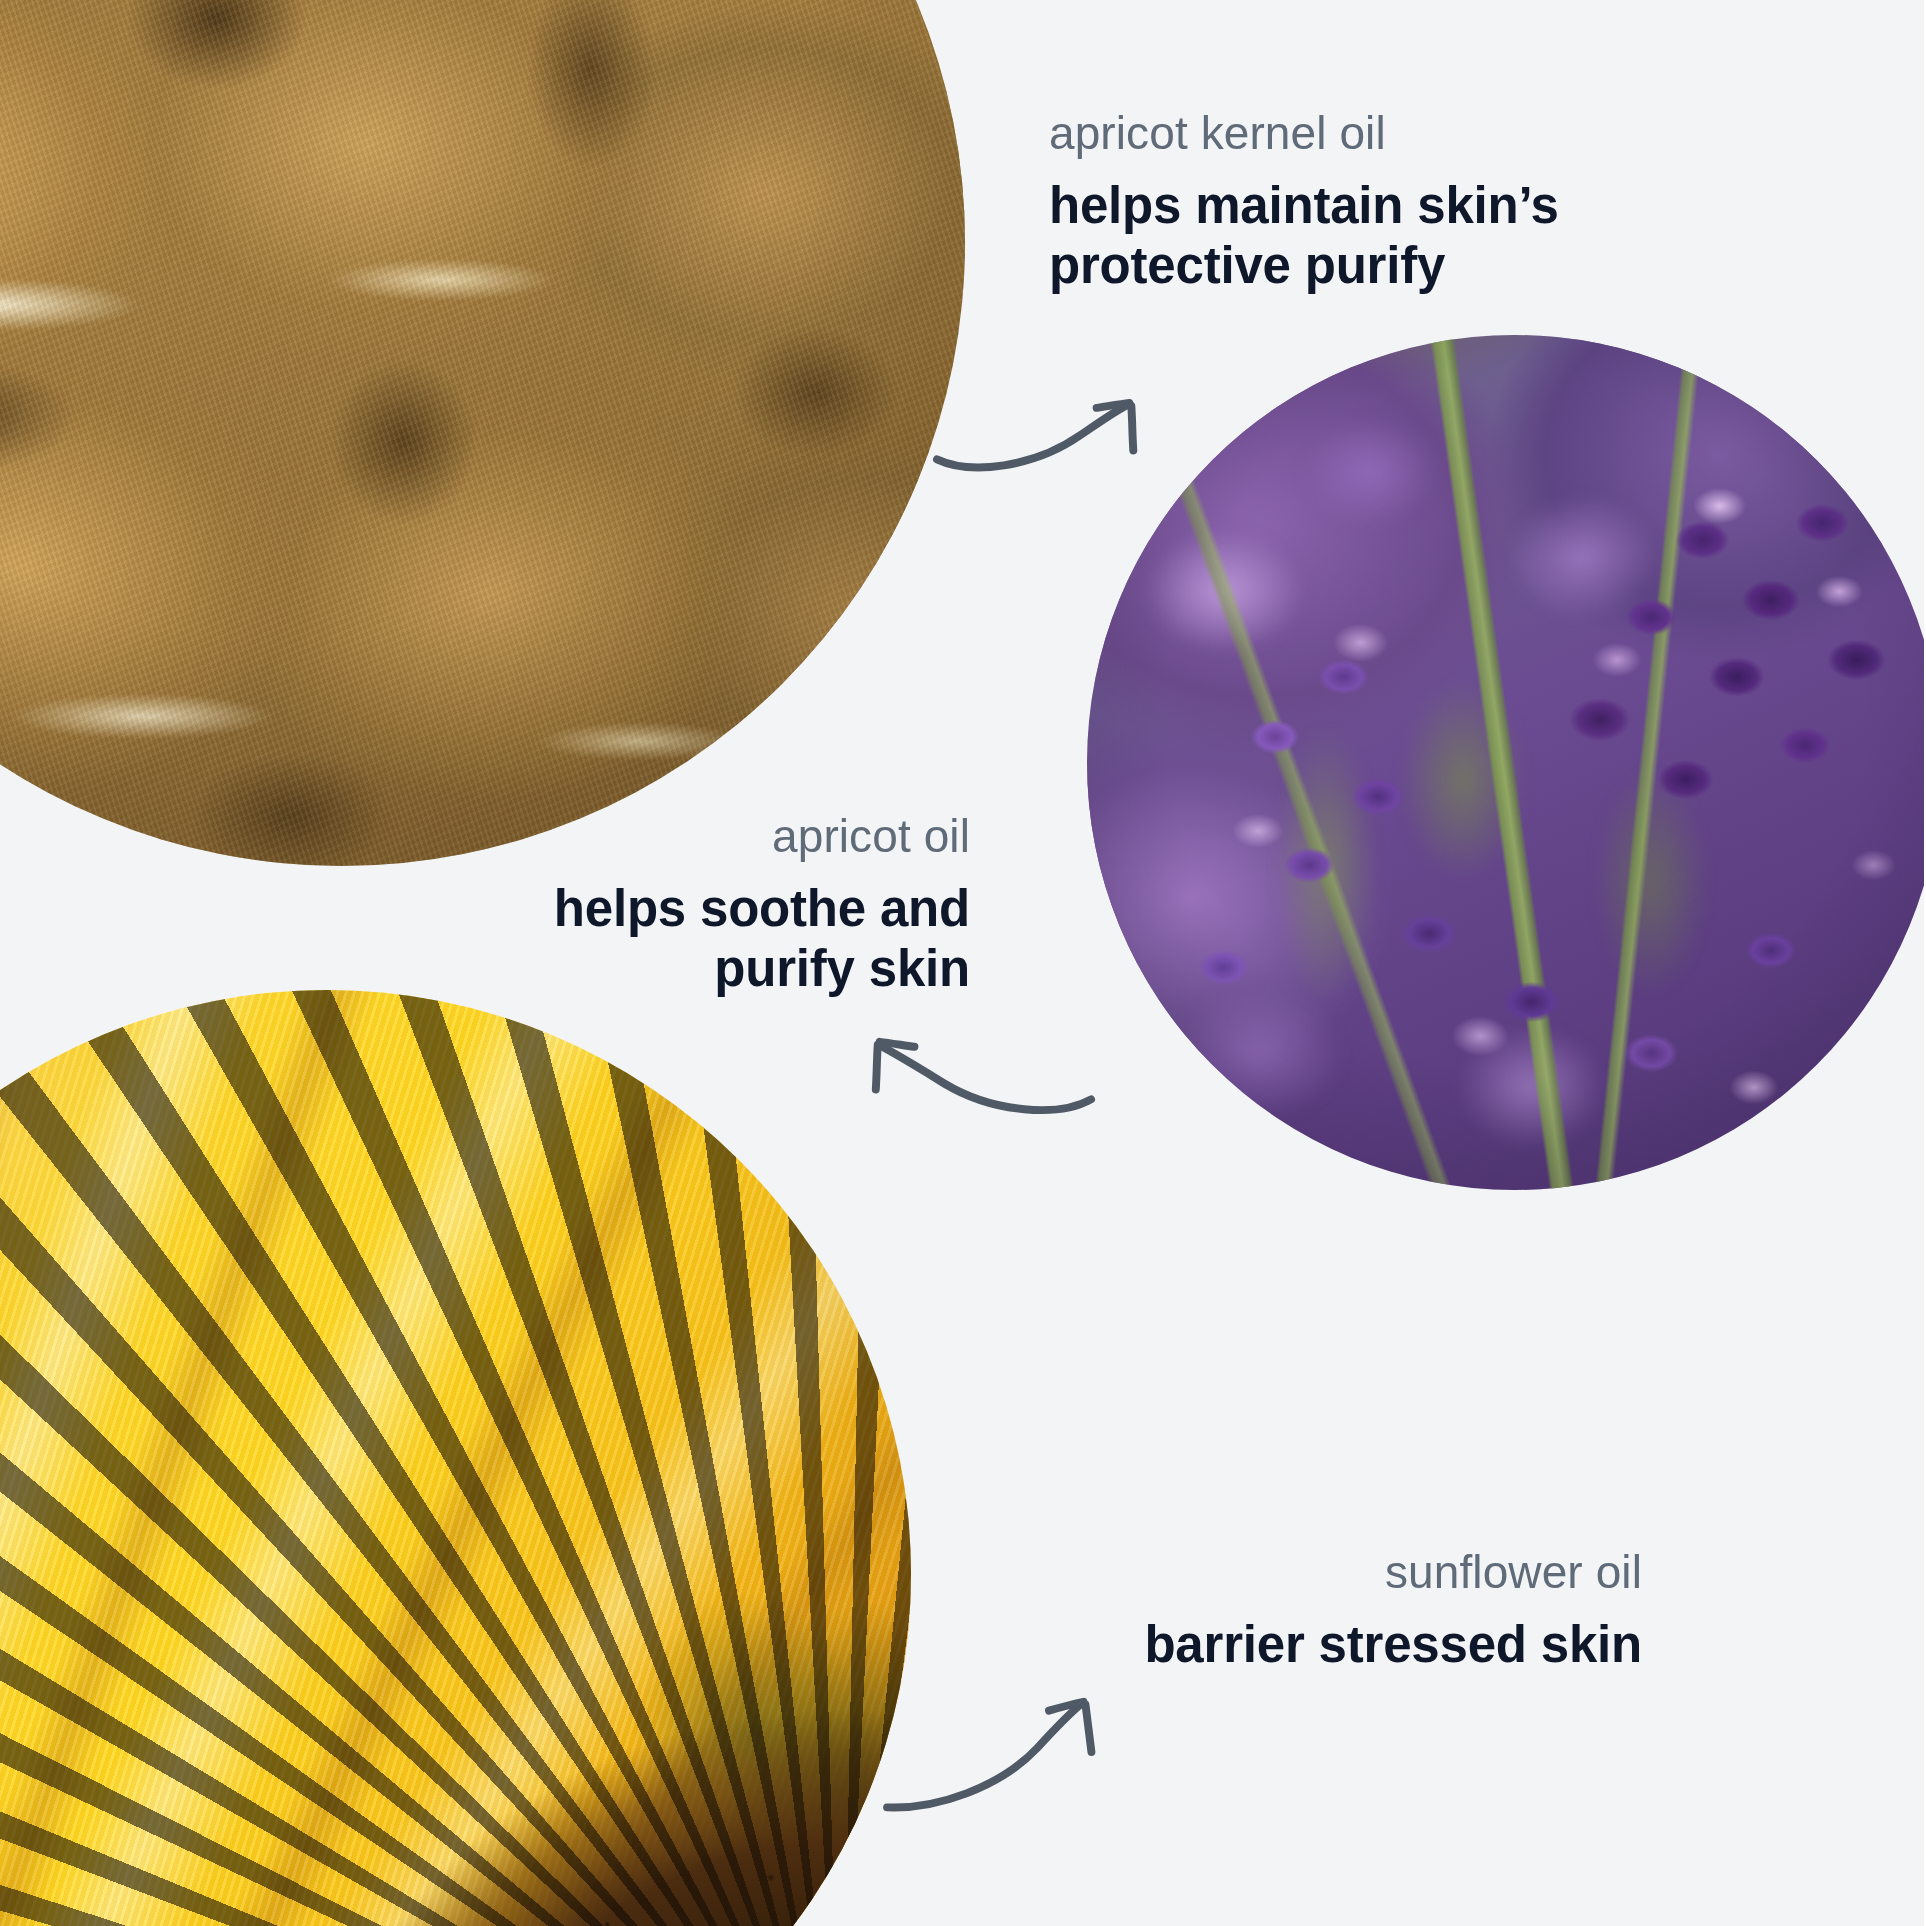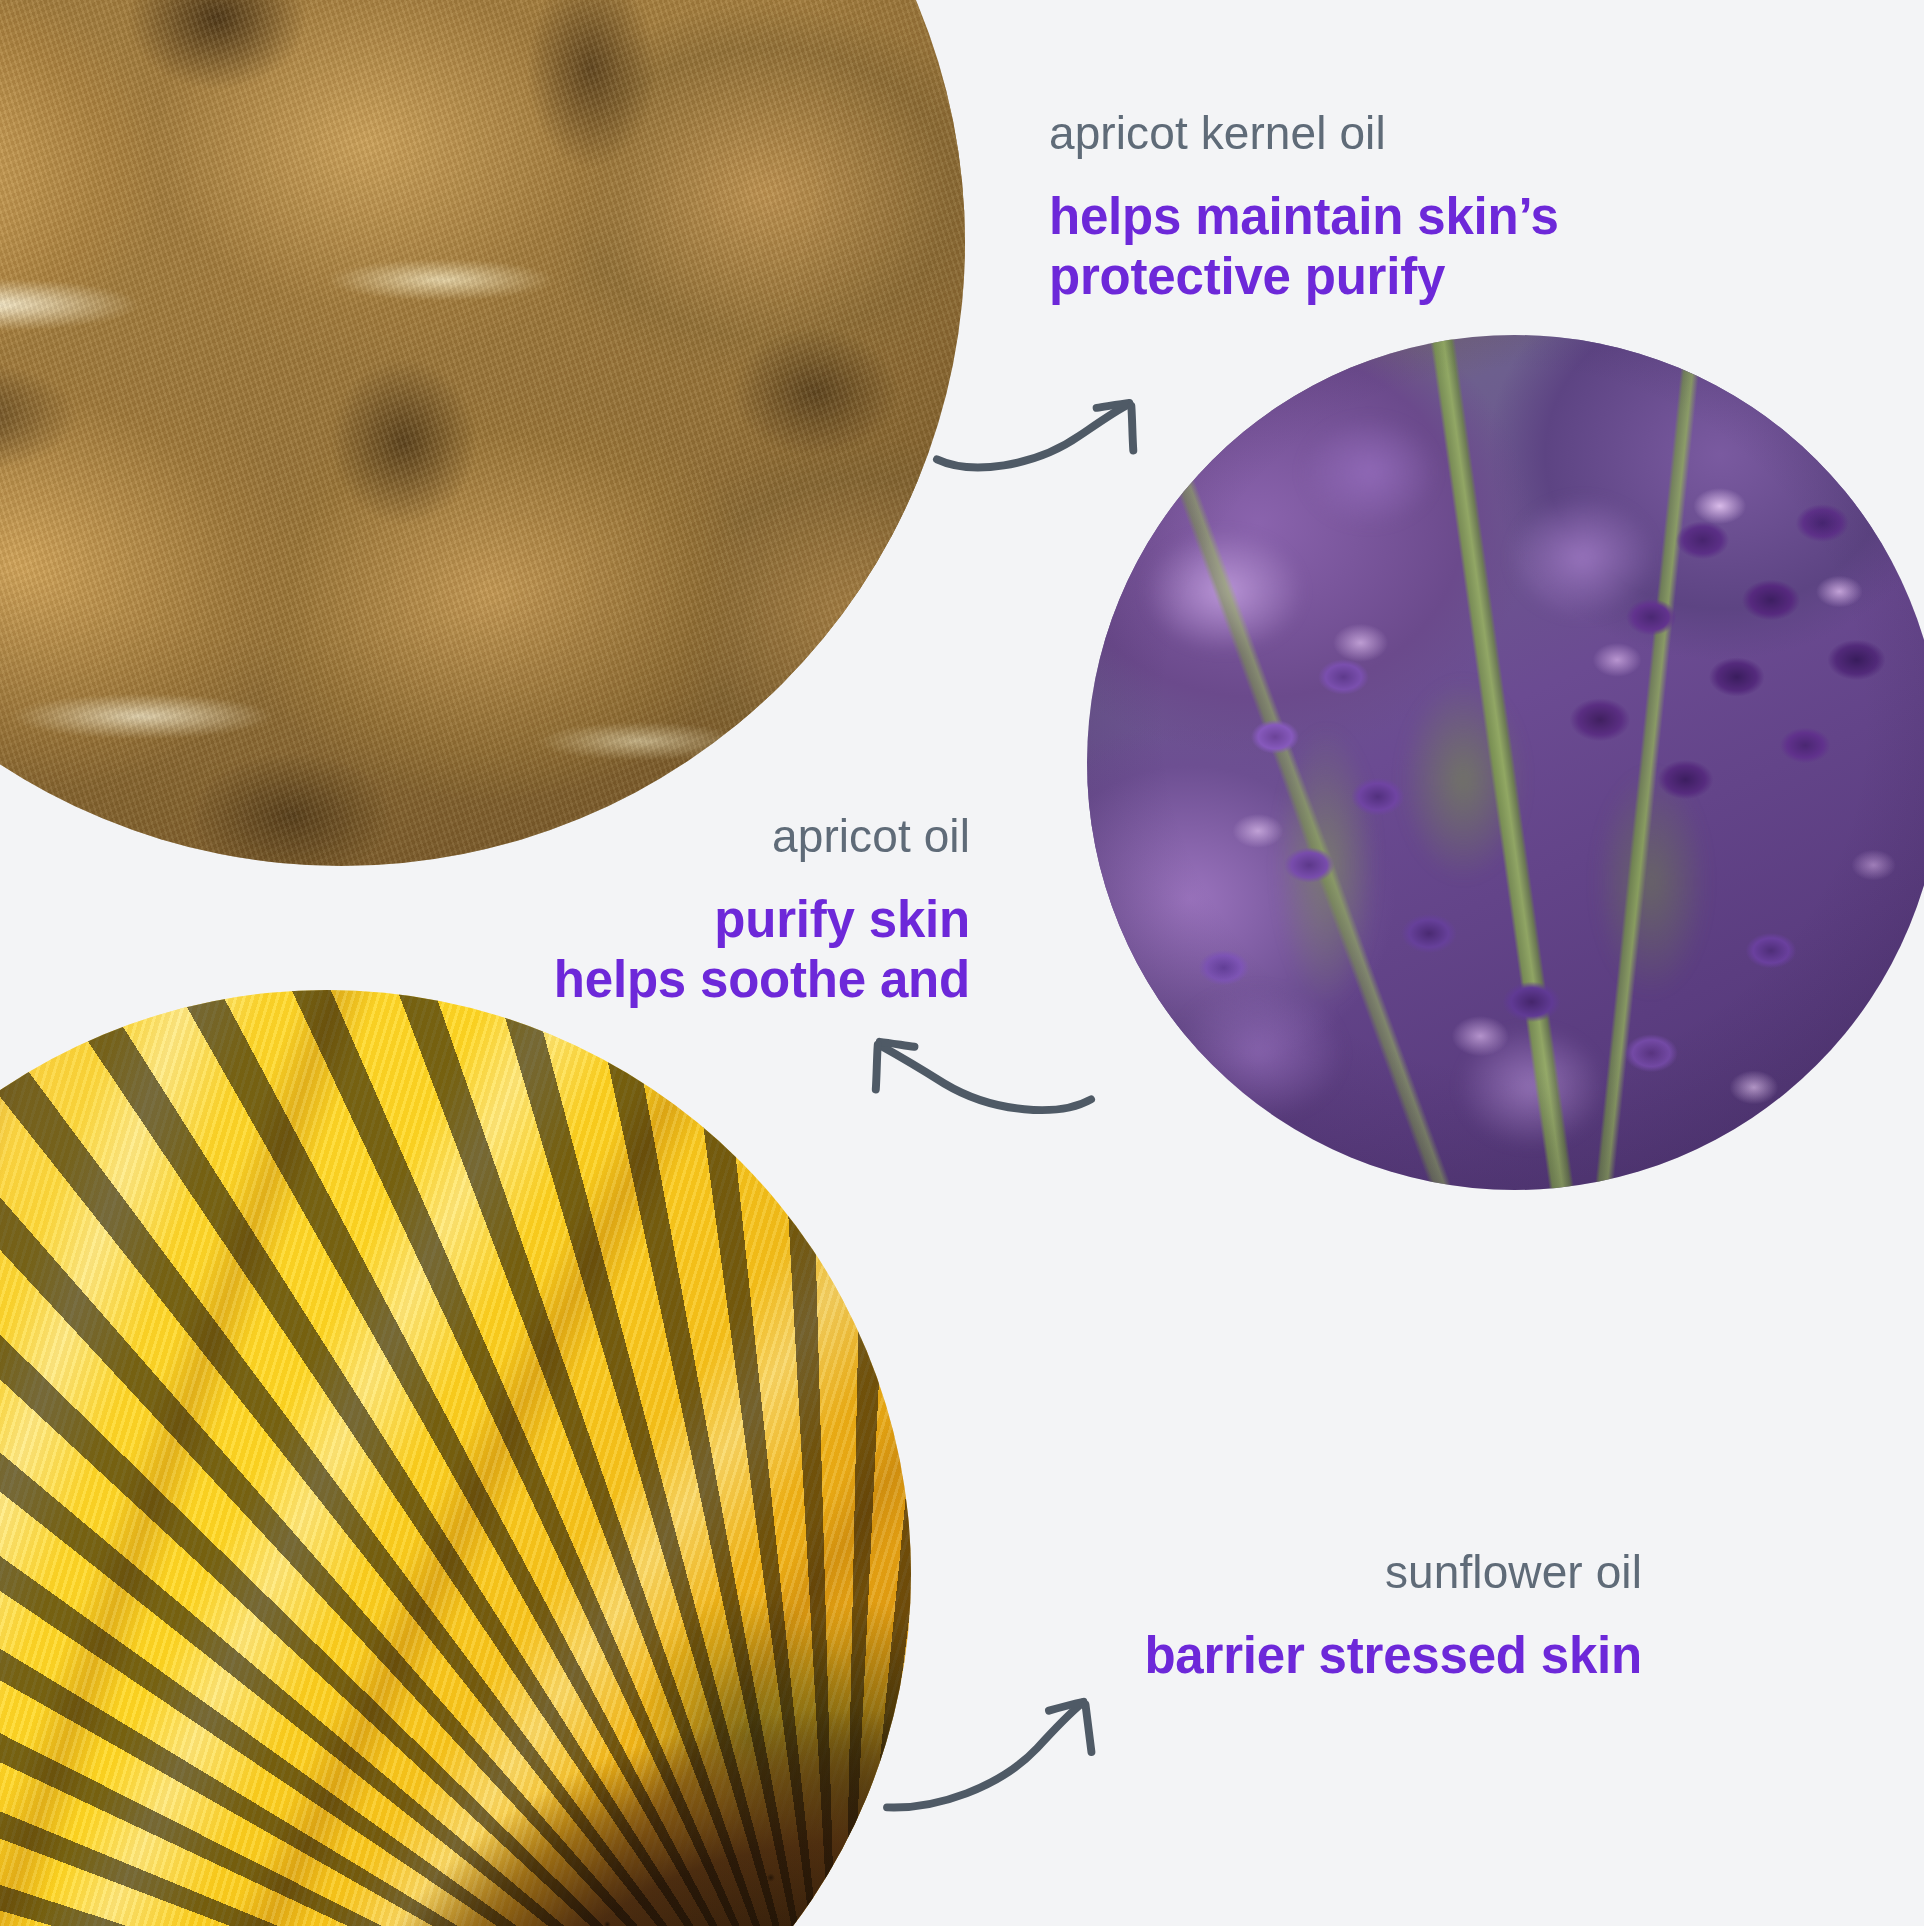--- a/index.html
+++ b/index.html
@@ -234,22 +234,22 @@
     line-height: 1.16;
     letter-spacing: 0.1px;
     color: #5f6b78;
     white-space: nowrap;
   }
   .callout .desc {
     font-weight: 700;
     font-size: 51px;
     line-height: 1.17;
     letter-spacing: -0.2px;
-    color: #6d28d9;
-    margin-top: 27px;
+    color: #0f172a;
+    margin-top: 16px;
   }
 
   #callout-apricot {
     left: 1049px;
     top: 107px;
     text-align: left;
     width: 614px;
   }
   #callout-lavender {
     left: 416px;
@@ -318,22 +318,22 @@
     <div class="label">apricot kernel oil</div>
     <div class="desc">
       <div>helps maintain skin’s</div>
       <div>protective purify</div>
     </div>
   </div>
 
   <div class="callout" id="callout-lavender">
     <div class="label">apricot oil</div>
     <div class="desc">
+      <div>helps soothe and</div>
       <div>purify skin</div>
-      <div>helps soothe and</div>
     </div>
   </div>
 
   <div class="callout" id="callout-sunflower">
     <div class="label">sunflower oil</div>
     <div class="desc">
       <div>barrier stressed skin</div>
     </div>
   </div>
 

